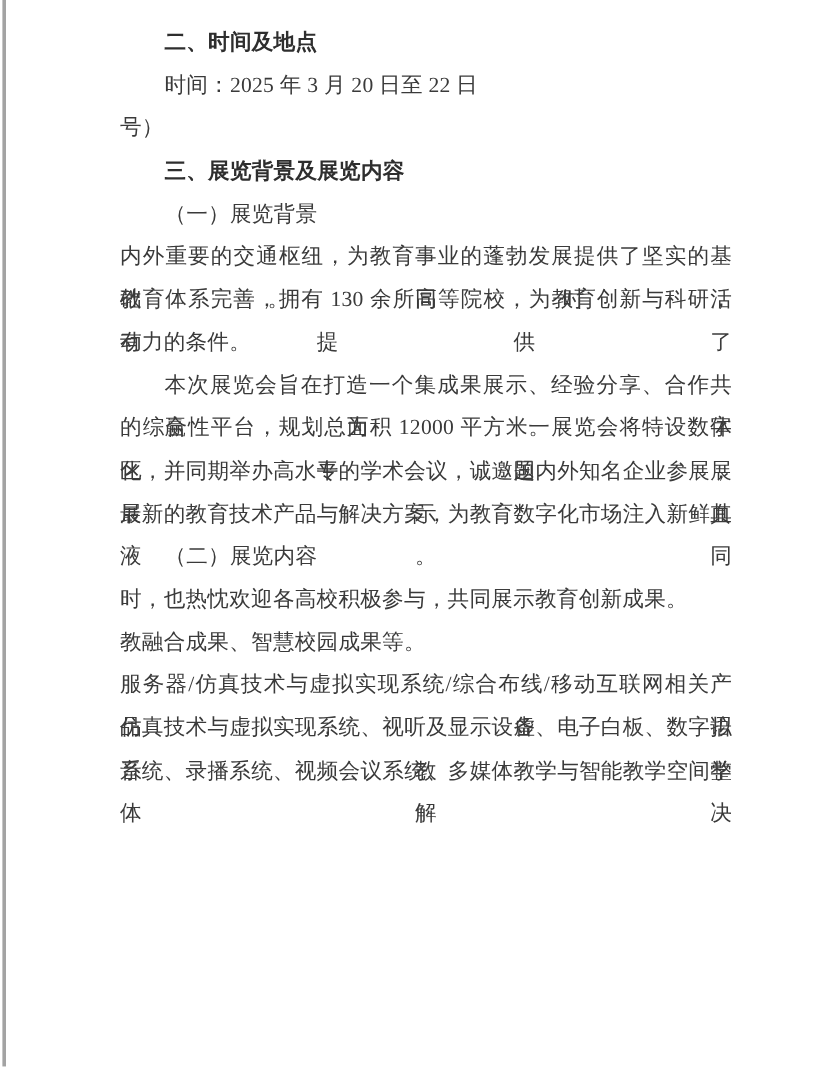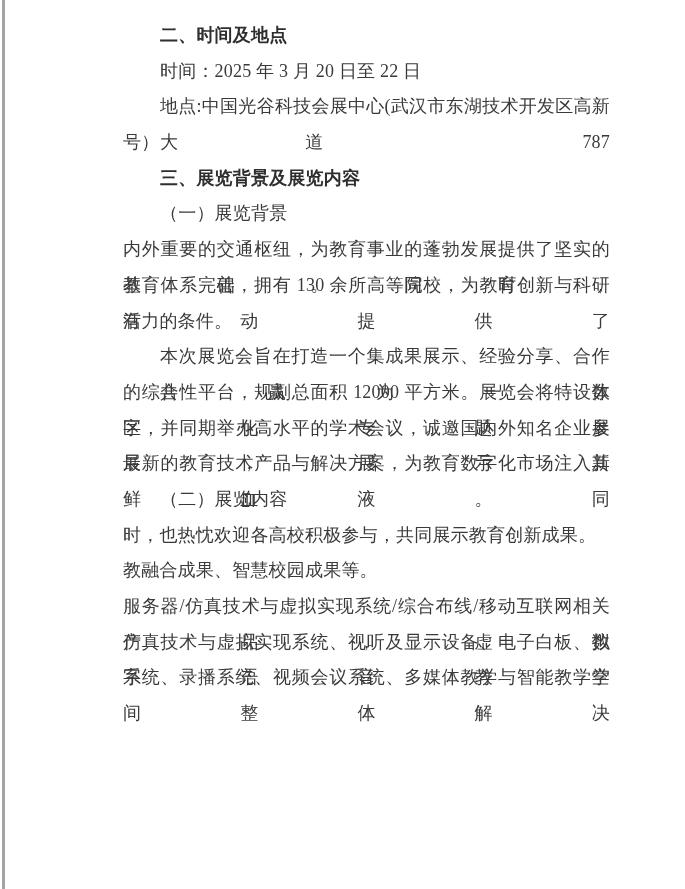--- a/index.html
+++ b/index.html
@@ -31,21 +31,20 @@
     width: 510px;
   }
   .line {
     height: 35.7px;
     line-height: 35.7px;
     font-size: 18px;
     color: #3a3a3a;
     white-space: nowrap;
     text-align: left;
     letter-spacing: 0.2px;
-    margin-left: 23px;
   }
   .line.justify {
     white-space: normal;
     text-align: justify;
     text-align-last: justify;
   }
   .line.indent {
     padding-left: 37px;
   }
   .line.heading {
@@ -54,21 +53,20 @@
   }
 </style>
 </head>
 <body>
 
 <div class="page">
   <div class="left-edge"></div>
   <div class="content" id="doc-content">
       <div class="line heading indent">二、时间及地点</div>
       <div class="line indent">时间：2025 年 3 月 20 日至 22 日</div>
-      <div class="line indent justify">地点:中国光谷科技会展中心(武汉市东湖技术开发区高新大道 787</div>
       <div class="line">号）</div>
       <div class="line heading indent">三、展览背景及展览内容</div>
       <div class="line indent">（一）展览背景</div>
       <div class="line justify">内外重要的交通枢纽，为教育事业的蓬勃发展提供了坚实的基础。同时，</div>
       <div class="line justify">教育体系完善，拥有 130 余所高等院校，为教育创新与科研活动提供了</div>
       <div class="line">有力的条件。</div>
       <div class="line indent justify">本次展览会旨在打造一个集成果展示、经验分享、合作共赢为一体</div>
       <div class="line justify">的综合性平台，规划总面积 12000 平方米。展览会将特设数字化专题展</div>
       <div class="line justify">区，并同期举办高水平的学术会议，诚邀国内外知名企业参展，展示其</div>
       <div class="line justify">最新的教育技术产品与解决方案，为教育数字化市场注入新鲜血液。同</div>

